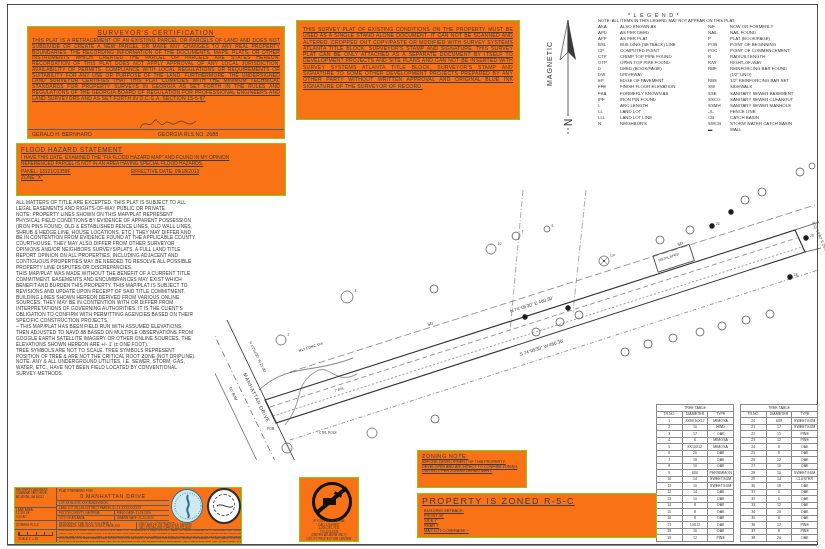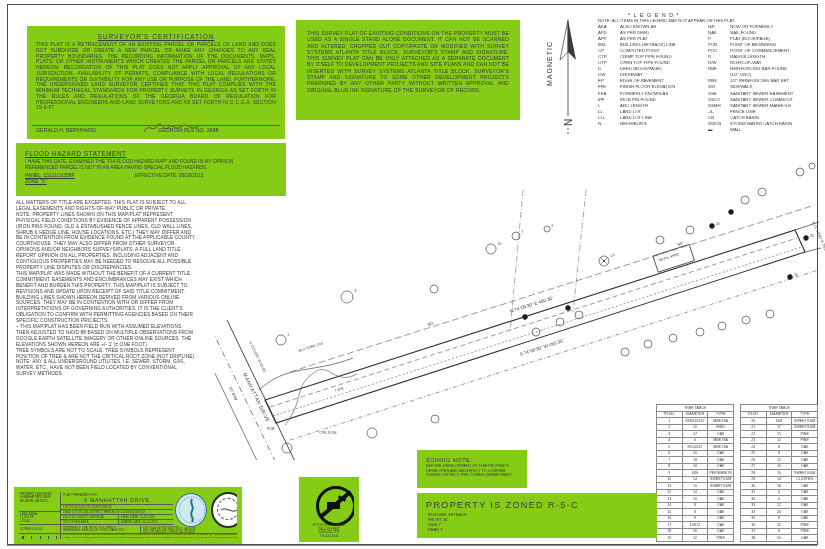--- a/index.html
+++ b/index.html
@@ -1,20 +1,20 @@
 <!DOCTYPE html>
 <html><head>
 <meta charset="utf-8">
 <style>
   html,body{margin:0;padding:0;background:#fff;}
   #stage{position:relative;width:825px;height:549px;background:#ffffff;overflow:hidden;
          font-family:"Liberation Sans",sans-serif;color:#3b3b3b;}
   .sheet-border{position:absolute;left:7px;top:4px;width:809px;height:539px;border:1px solid #4a4a4a;}
   .bottom-rule{position:absolute;left:7px;top:545px;width:810px;border-top:1px solid #8a8a8a;}
-  .box{position:absolute;border:5px solid #84cc16;background:#84cc16;overflow:hidden;box-sizing:border-box;}
+  .box{position:absolute;border:1px solid #84cc16;background:#f97316;overflow:hidden;box-sizing:border-box;text-decoration:underline;}
   .nbx{position:absolute;overflow:hidden;box-sizing:border-box;}
   .bt{font-size:6.5px;letter-spacing:1px;text-align:center;margin:2px 0 1px;text-decoration:underline;}
   .body-sm{font-size:5.1px;line-height:6.1px;text-align:justify;padding:1px 4px;letter-spacing:.2px;}
   .tiny{font-size:4px;line-height:5px;}
   .lg-row{display:flex;font-size:4.35px;line-height:6.05px;white-space:nowrap;}
   .lg-abbr{width:22px;flex:none;}
   table.tree{border-collapse:collapse;table-layout:fixed;width:78px;background:#fff;}
   table.tree td,table.tree th{border:1px solid #8b8b8b;font-size:3.6px;line-height:4.2px;
       font-weight:normal;text-align:center;padding:0;overflow:hidden;white-space:nowrap;}
   .sig-row{display:flex;border-top:1px solid #5a5a5a;font-size:5.3px;}

